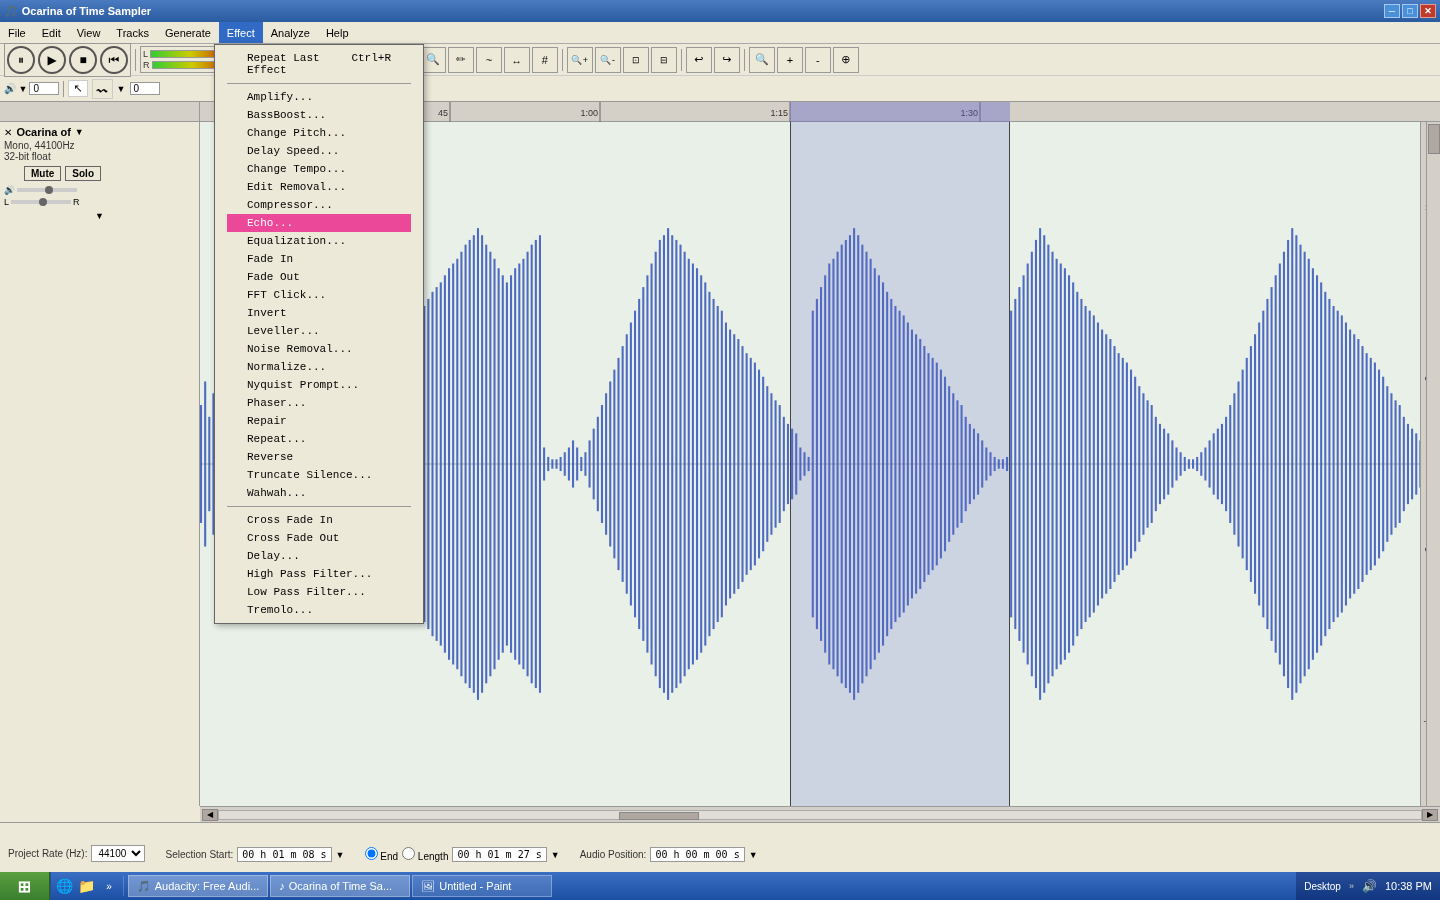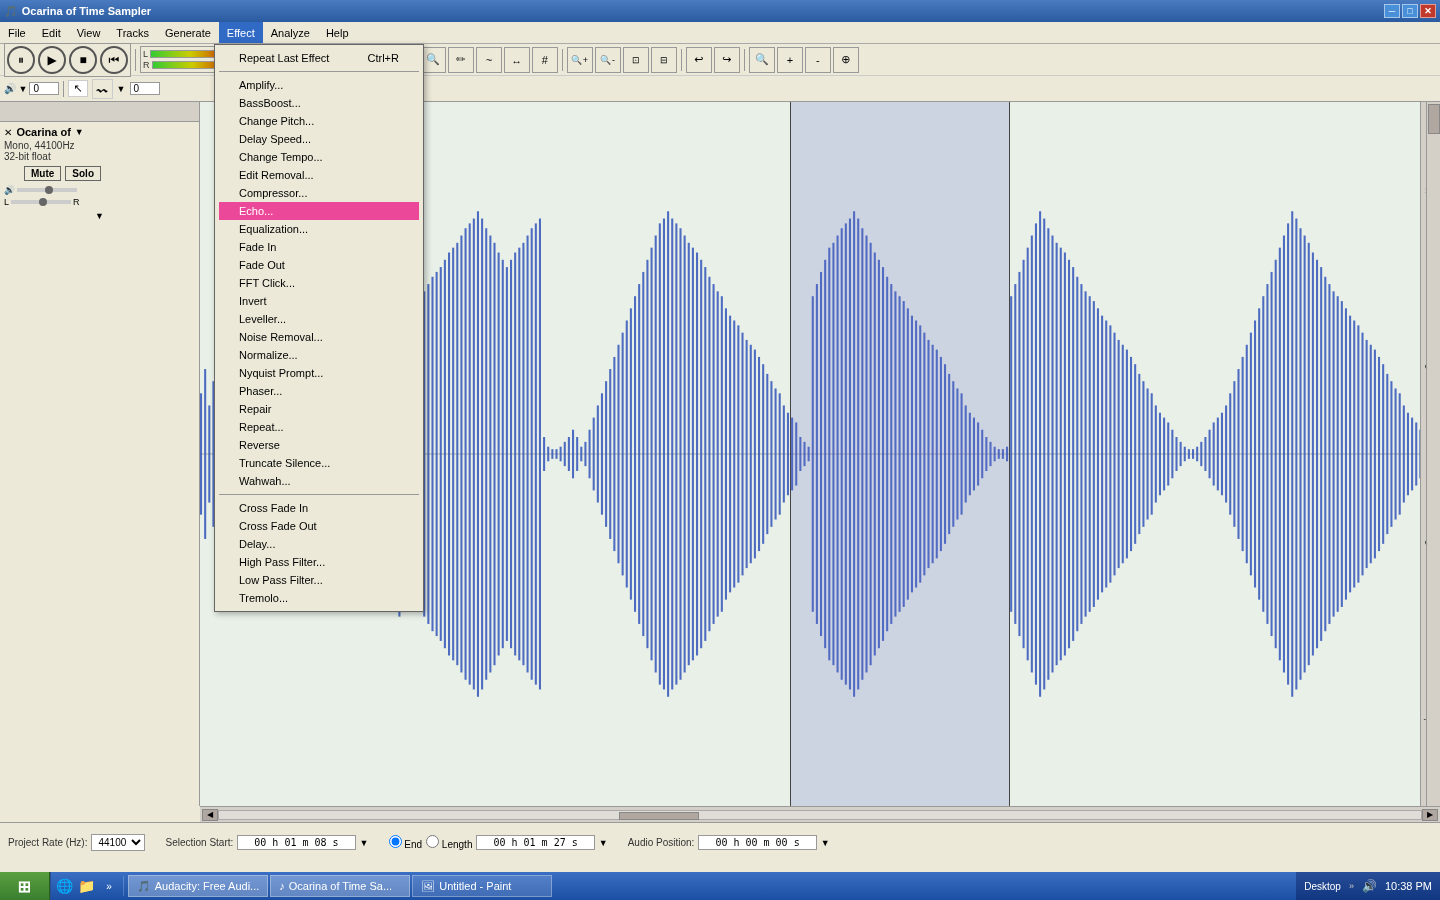--- a/index.html
+++ b/index.html
@@ -141,30 +141,30 @@
       align-items: center;
       padding: 2px;
     }
 
     
     #statusbar {
       height: 40px;
       background: #ece9d8;
       border-top: 1px solid #999;
       display: flex;
-      align-items: center;
+      align-items: flex-end;
       padding: 0 8px;
       gap: 20px;
     }
     .status-group { display: flex; align-items: center; gap: 4px; }
     .status-label { font-size: 10px; color: #333; }
     .status-value {
       background: white;
       border: 1px solid #999;
-      padding: 1px 16px;
+      padding: 1px 4px;
       font-size: 10px;
       font-family: monospace;
     }
     .status-select {
       background: white;
       border: 1px solid #999;
       padding: 1px 2px;
       font-size: 10px;
     }
 
@@ -226,21 +226,22 @@
     
     #effect-menu {
       position: absolute;
       top: 44px;
       left: 214px;
       width: 210px;
       background: #ece9d8;
       border: 1px solid #666;
       box-shadow: 2px 2px 6px rgba(0,0,0,0.3);
       z-index: 1000;
-      padding: 2px 4px;
+      padding: 2px 12px;
+      font-family: Liberation Mono, monospace;
     }
     .menu-section {
       padding: 2px 0;
     }
     .menu-separator {
       height: 1px;
       background: #999;
       margin: 2px 0;
     }
     .dropdown-item {
@@ -461,20 +462,37 @@
             </div>
             <span style="font-size:9px;">R</span>
           </div>
           <div style="font-size:9px;text-align:center;margin-top:2px;">▼</div>
         </div>
       </div>
     </div>
 
     <div style="flex:1;display:flex;flex-direction:column;overflow:hidden;">
 
+      <div id="timeline-ruler" style="height:20px;background:#d4d0c8;border-bottom:1px solid #999;position:relative;margin-left:0;">
+        <svg width="100%" height="20">
+
+          <line x1="100" y1="0" x2="100" y2="20" stroke="#666" stroke-width="1"></line>
+          <text x="98" y="14" font-size="9" fill="#333" text-anchor="end">30</text>
+          <line x1="250" y1="0" x2="250" y2="20" stroke="#666" stroke-width="1"></line>
+          <text x="248" y="14" font-size="9" fill="#333" text-anchor="end">45</text>
+          <line x1="400" y1="0" x2="400" y2="20" stroke="#666" stroke-width="1"></line>
+          <text x="398" y="14" font-size="9" fill="#333" text-anchor="end">1:00</text>
+          <line x1="590" y1="0" x2="590" y2="20" stroke="#666" stroke-width="1"></line>
+          <text x="588" y="14" font-size="9" fill="#333" text-anchor="end">1:15</text>
+          <line x1="780" y1="0" x2="780" y2="20" stroke="#666" stroke-width="1"></line>
+          <text x="778" y="14" font-size="9" fill="#333" text-anchor="end">1:30</text>
+        </svg>
+
+        <div style="position:absolute;left:590px;top:0;width:220px;height:20px;background:rgba(100,100,200,0.4);"></div>
+      </div>
 
       <div id="waveform-area" style="flex:1;position:relative;background:#e8f4e8;overflow:hidden;">
         
         <div class="track-db-scale">
           <span>1.0</span>
           <span>0.5</span>
           <span>0.0</span>
           <span>-0.5</span>
         </div>
         

